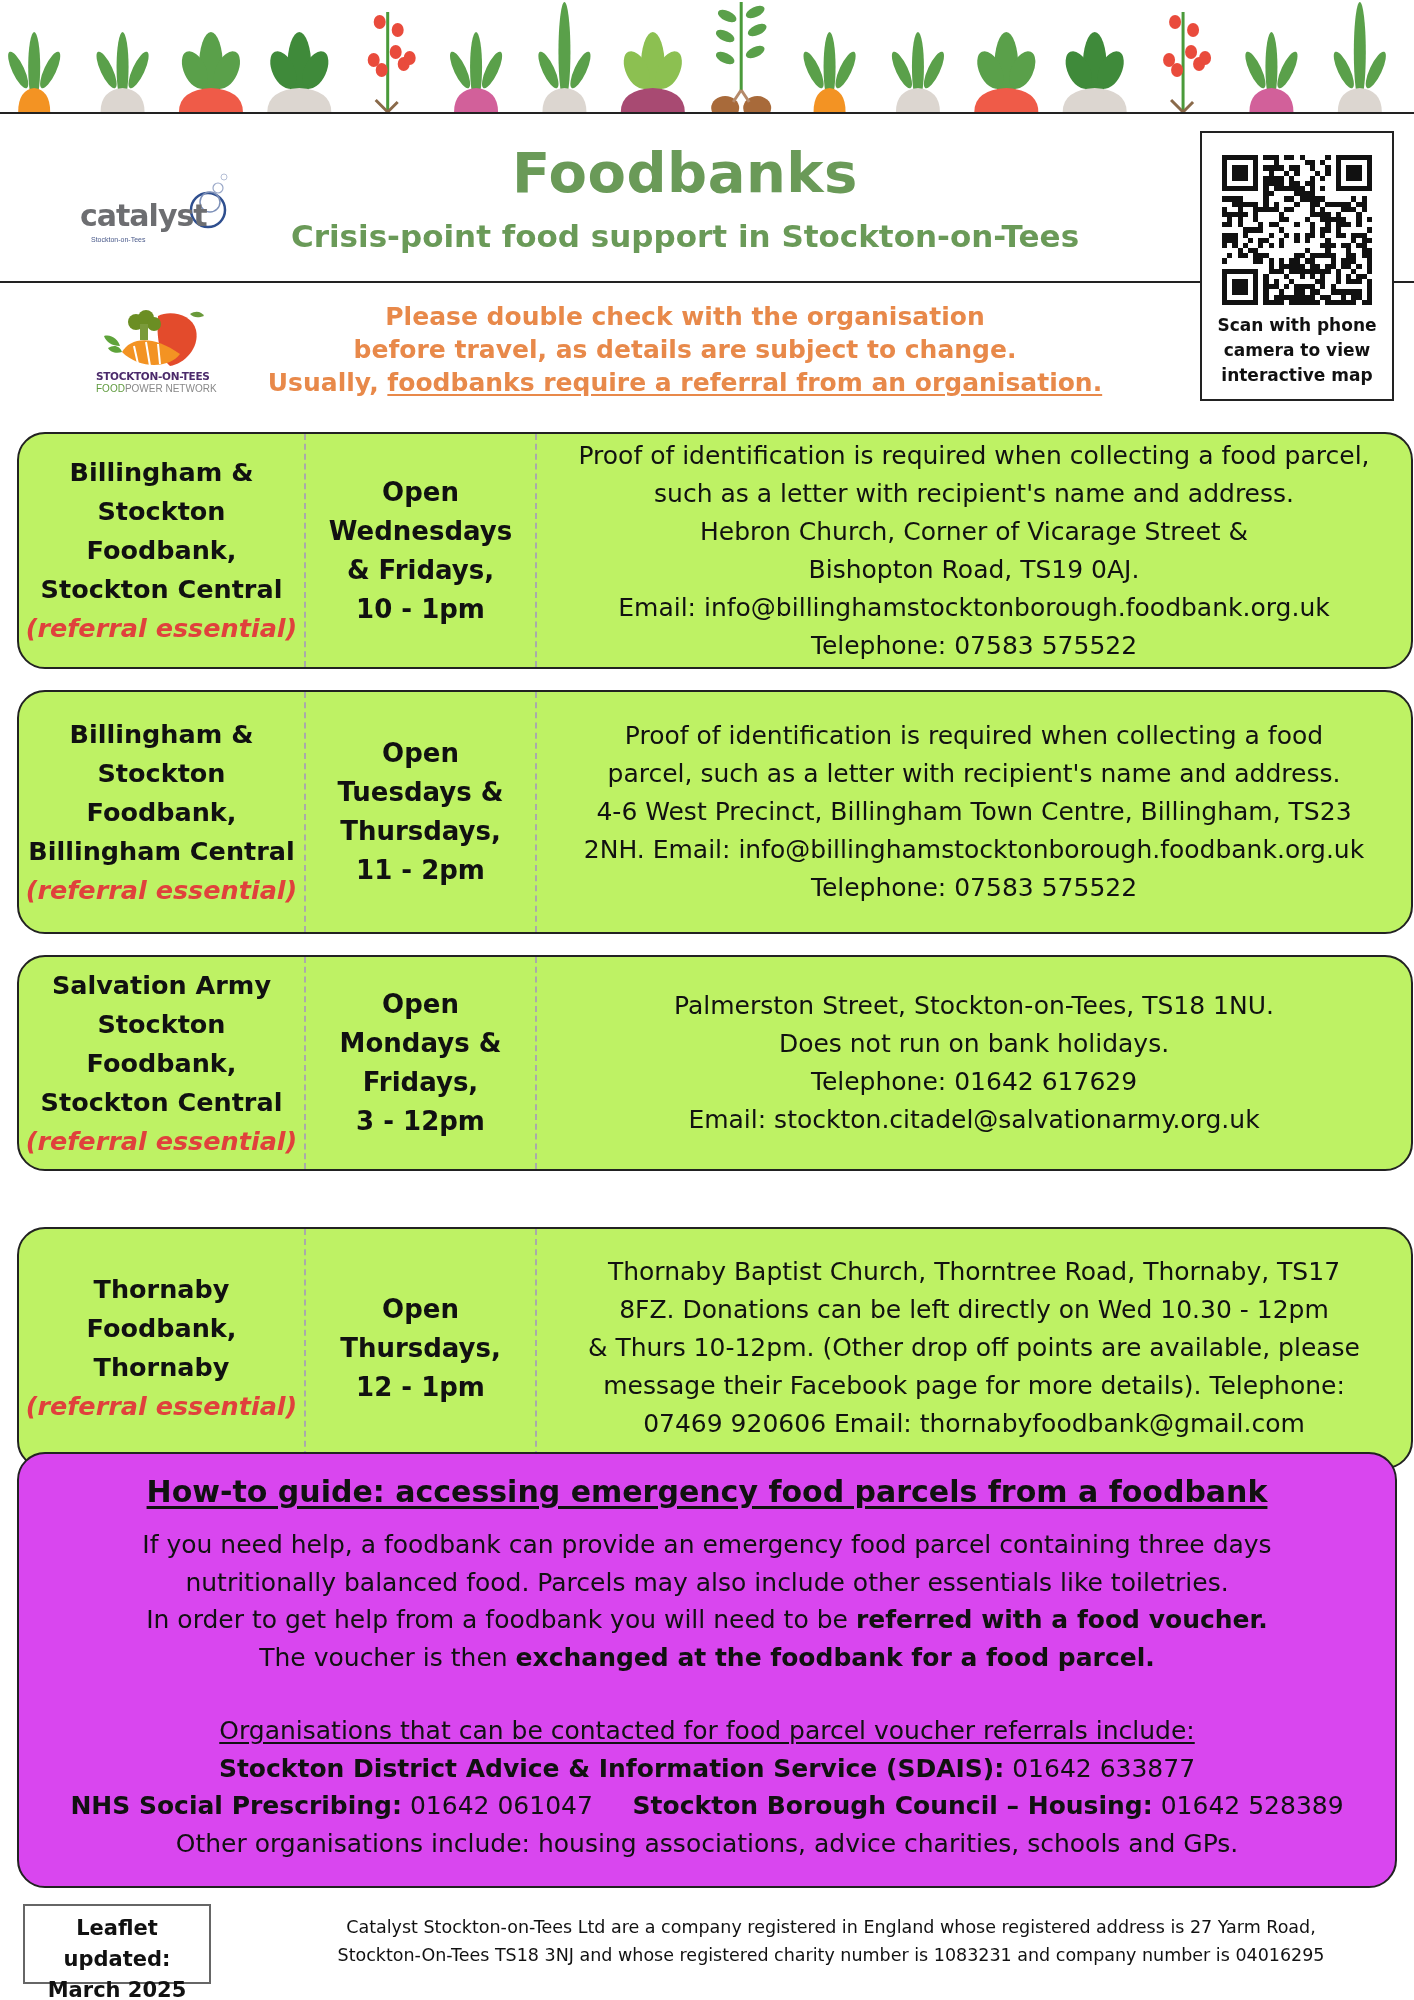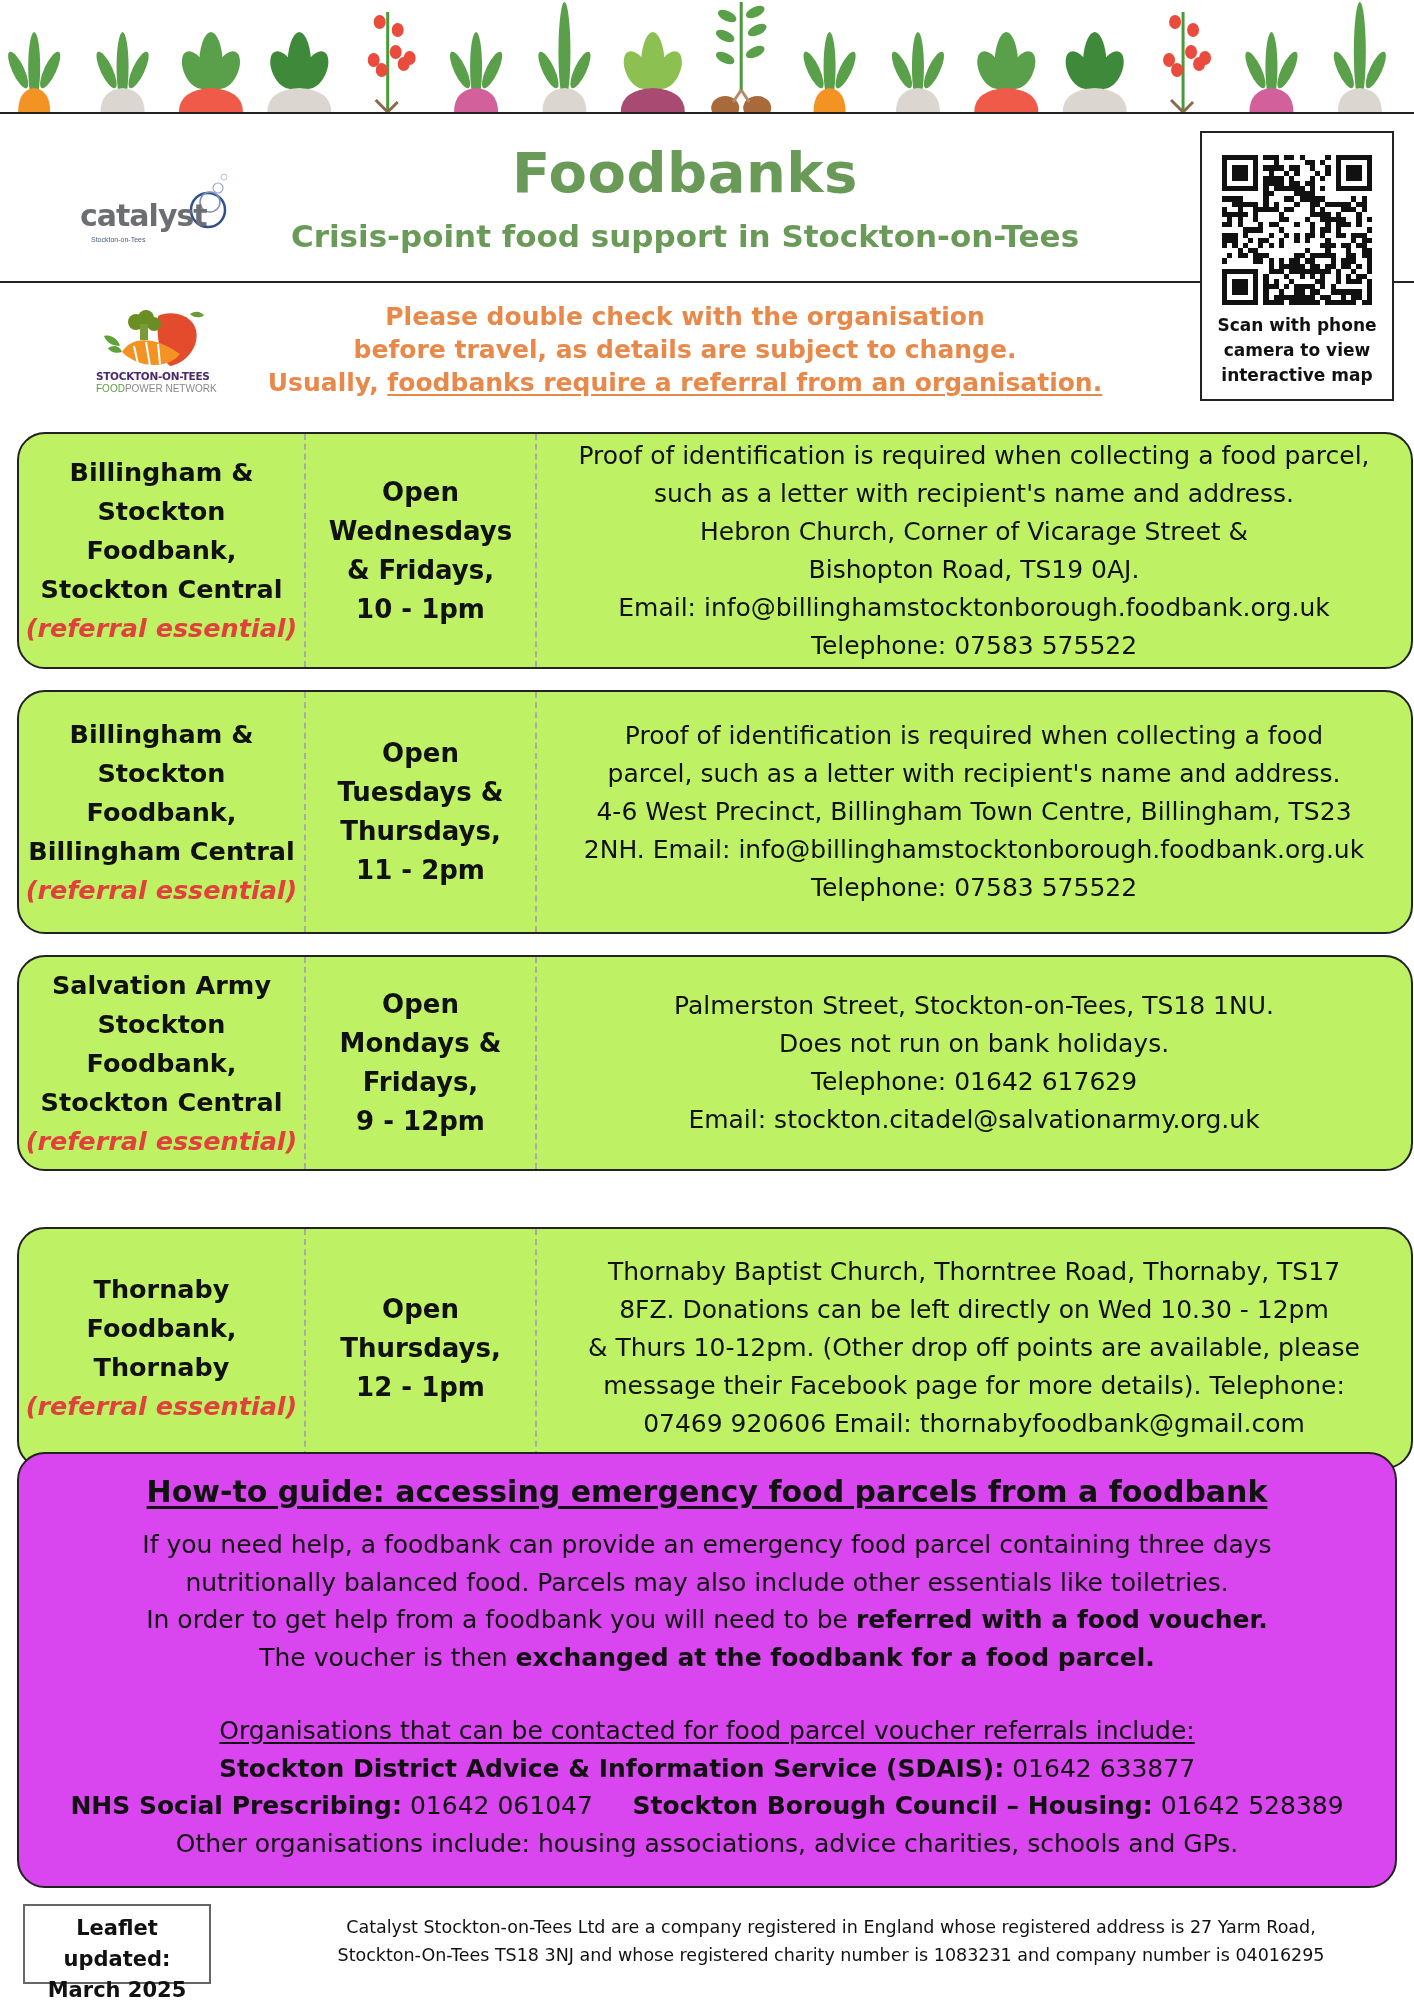--- a/index.html
+++ b/index.html
@@ -712,21 +712,21 @@
         <div class="name">Salvation Army</div>
         <div class="name">Stockton</div>
         <div class="name">Foodbank,</div>
         <div class="name">Stockton Central</div>
         <div class="referral">(referral essential)</div>
       </div>
       <div class="col-hours">
         <div class="hours">Open</div>
         <div class="hours">Mondays &amp;</div>
         <div class="hours">Fridays,</div>
-        <div class="hours">9 - 12pm</div>
+        <div class="hours">3 - 12pm</div>
       </div>
       <div class="col-details">
         <div class="details">Palmerston Street, Stockton-on-Tees, TS18 1NU.</div>
         <div class="details">Does not run on bank holidays.</div>
         <div class="details">Telephone: 01642 617629</div>
         <div class="details">Email: stockton.citadel@salvationarmy.org.uk</div>
       </div>
     </div>
     <div class="card" style="top: 1192px; height: 242px; margin-top: 35px;">
       <div class="col-name">

